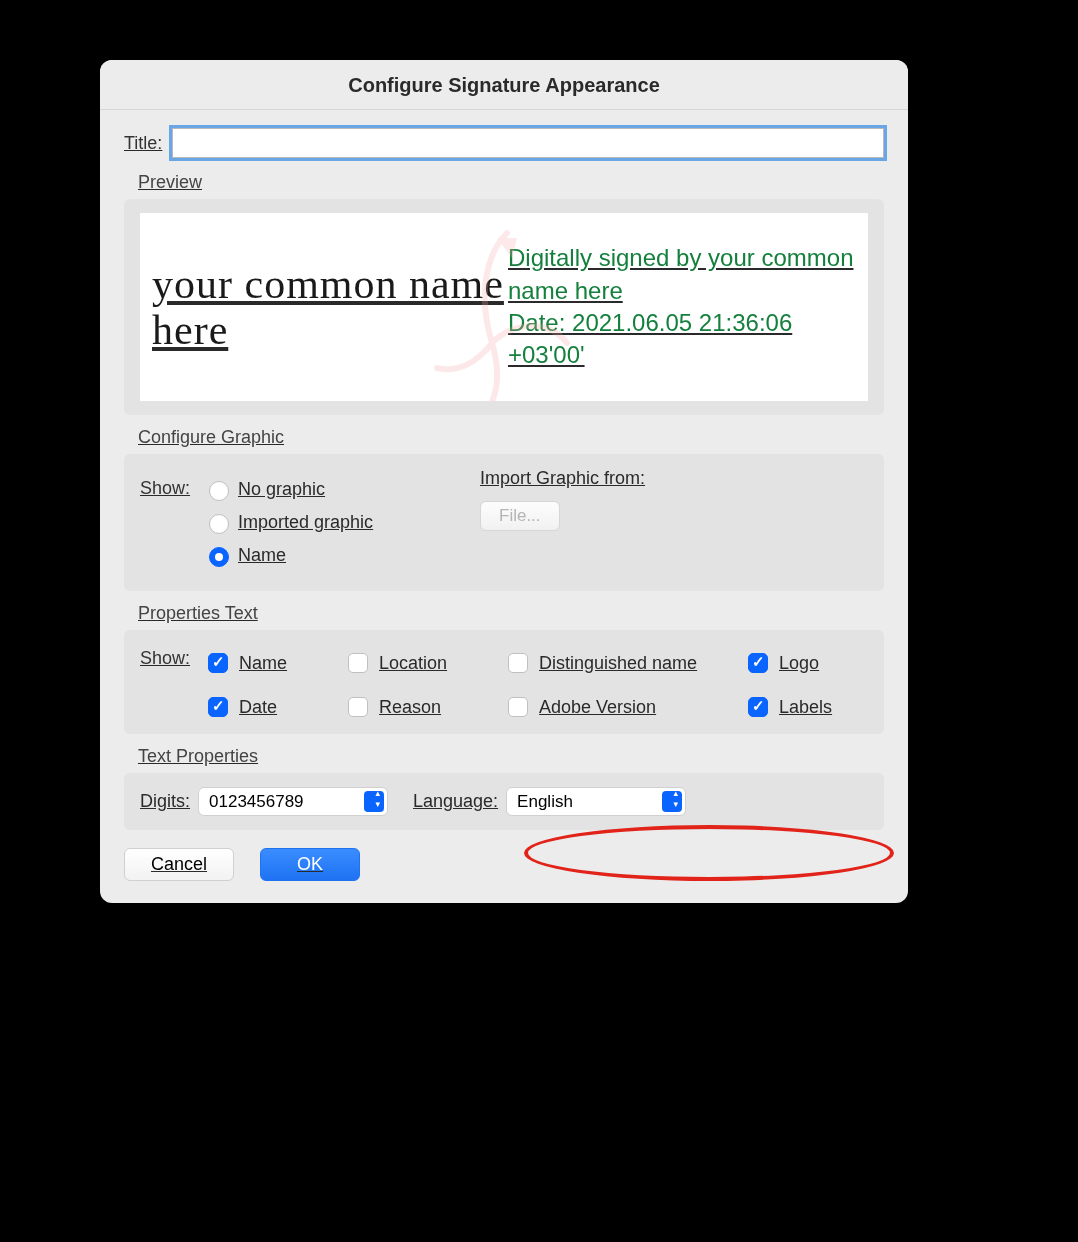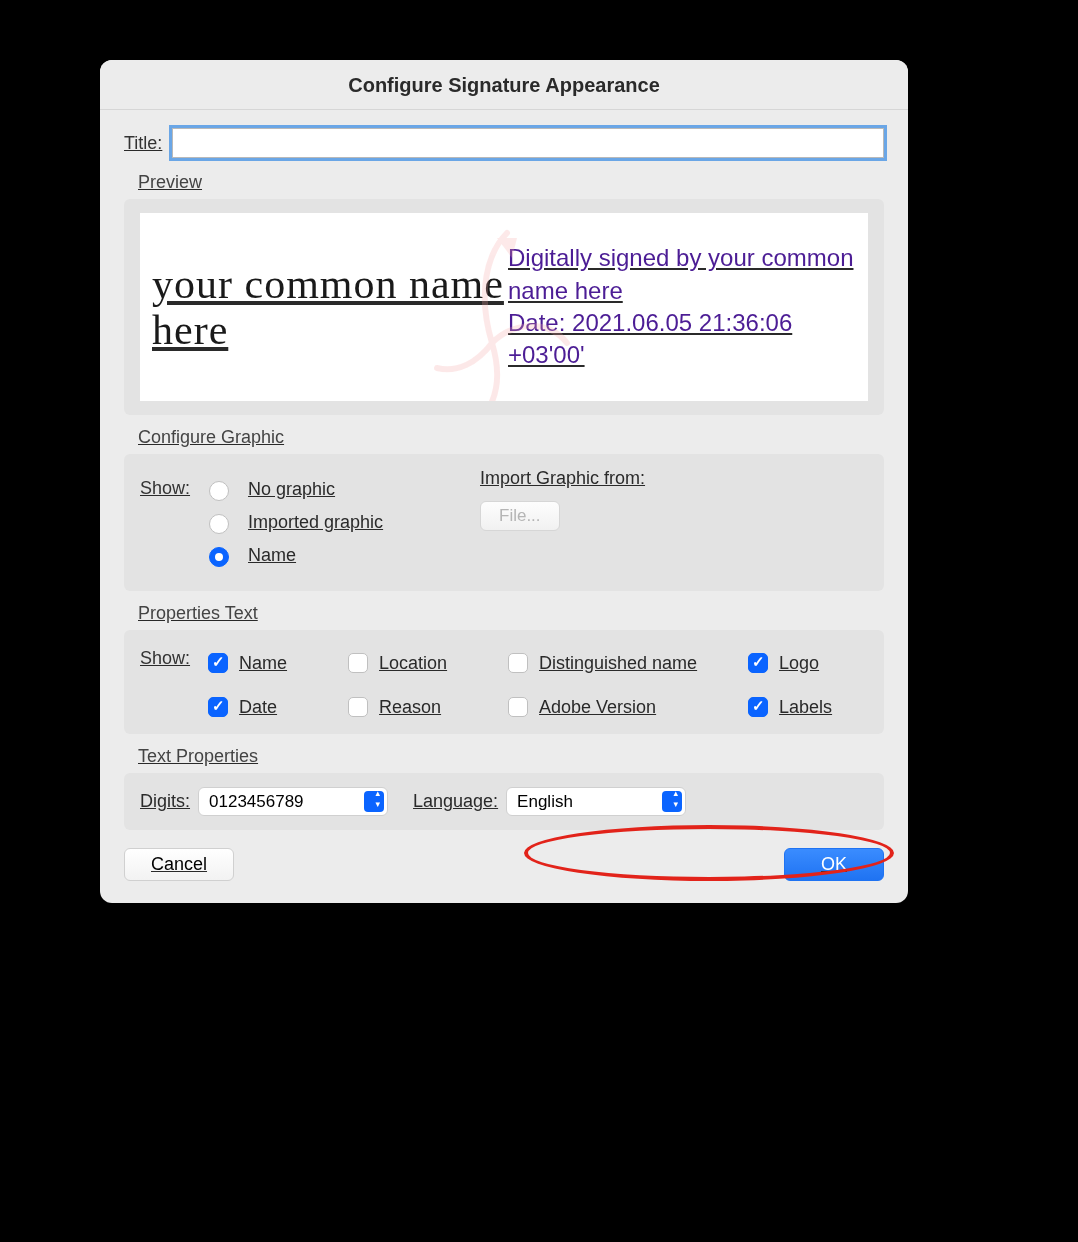--- a/index.html
+++ b/index.html
@@ -83,21 +83,21 @@
     color: #1a1a1a;
     line-height: 1.1;
   }
   .preview-right {
     width: 50%;
     display: flex;
     flex-direction: column;
     justify-content: center;
     font-family: Arial, sans-serif;
     font-size: 24px;
-    color: #4c1d95;
+    color: #15803d;
     line-height: 1.35;
     padding-left: 4px;
   }
   .adobe-mark {
     position: absolute;
     left: 38%;
     top: 10px;
     width: 180px;
     height: 220px;
     opacity: 0.25;
@@ -109,21 +109,21 @@
   }
   .cfg-col { flex: 1; }
   .fieldlabel {
     font-size: 18px;
     color: #333;
     display: inline-block;
   }
   .radio-row, .check-row {
     display: flex;
     align-items: center;
-    gap: 16px;
+    gap: 6px;
     margin: 10px 0;
     font-size: 18px;
   }
   .radio {
     appearance: none;
     width: 20px; height: 20px;
     border-radius: 50%;
     border: 1px solid #c0c0c0;
     background: #fff;
     position: relative;
@@ -222,22 +222,22 @@
     position: absolute;
     right: 8px; top: 1px;
     font-size: 9px;
     line-height: 11px;
     color: #fff;
     z-index: 2;
     pointer-events: none;
   }
   .btn-row {
     display: flex;
-    justify-content: space-between;
-    gap: 18px;
+    justify-content: flex-start;
+    gap: 26px;
     margin-top: 18px;
   }
   .btn {
     padding: 5px 26px;
     border-radius: 6px;
     font-size: 18px;
     cursor: pointer;
     border: 1px solid #d0d0d0;
     background: linear-gradient(#fff,#f2f2f2);
   }

